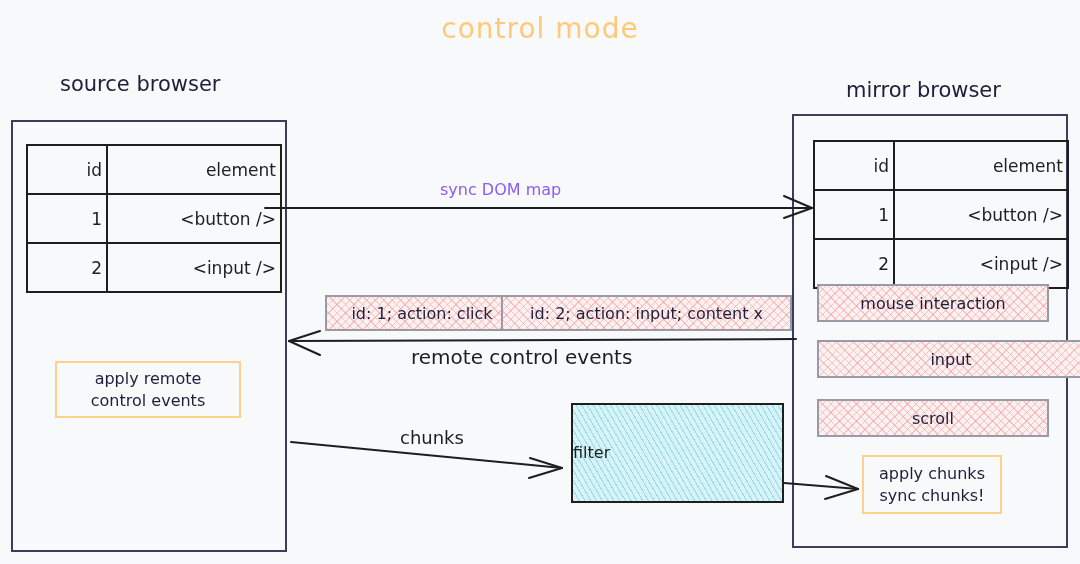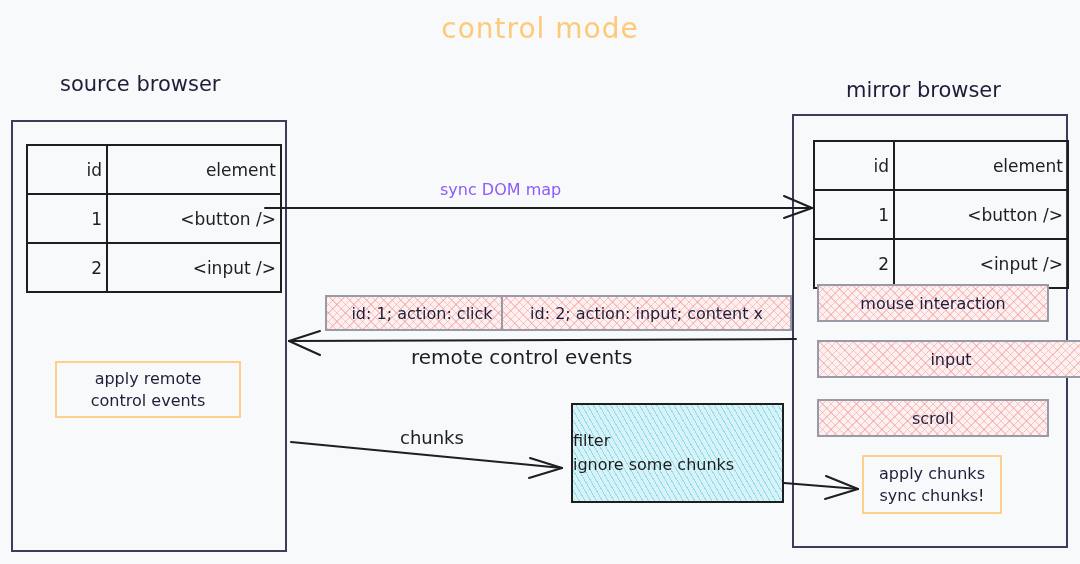--- a/index.html
+++ b/index.html
@@ -123,21 +123,20 @@
 <div class="abs orange-box" style="left:862px; top:455px; width:140px; height:59px;">
   <span>apply chunks</span>
   <span>sync chunks!</span>
 </div>
 
 <div class="abs hatch-red" style="left:325px; top:295px; width:194px; height:36px;">id: 1; action: click</div>
 <div class="abs hatch-red" style="left:501px; top:295px; width:291px; height:36px;">id: 2; action: input; content x</div>
 
 <div class="abs hatch-blue" style="left:571px; top:403px; width:213px; height:100px;">
   <span>filter</span>
-  <span>ignore some chunks</span>
 </div>
 
 <div class="abs" style="left:440px; top:180px; font-size:16px; color:#8b5cf6; white-space:nowrap;">sync DOM map</div>
 <div class="abs label-lg" style="left:411px; top:345px; font-size:20px; color:#1e1e1e;">remote control events</div>
 <div class="abs" style="left:400px; top:427px; font-size:18px; color:#1e1e1e; white-space:nowrap;">chunks</div>
 
 <svg class="arrows" width="1080" height="564">
   <g stroke="#1e1e1e" stroke-width="2" fill="none" stroke-linecap="round">
 
     <g>

